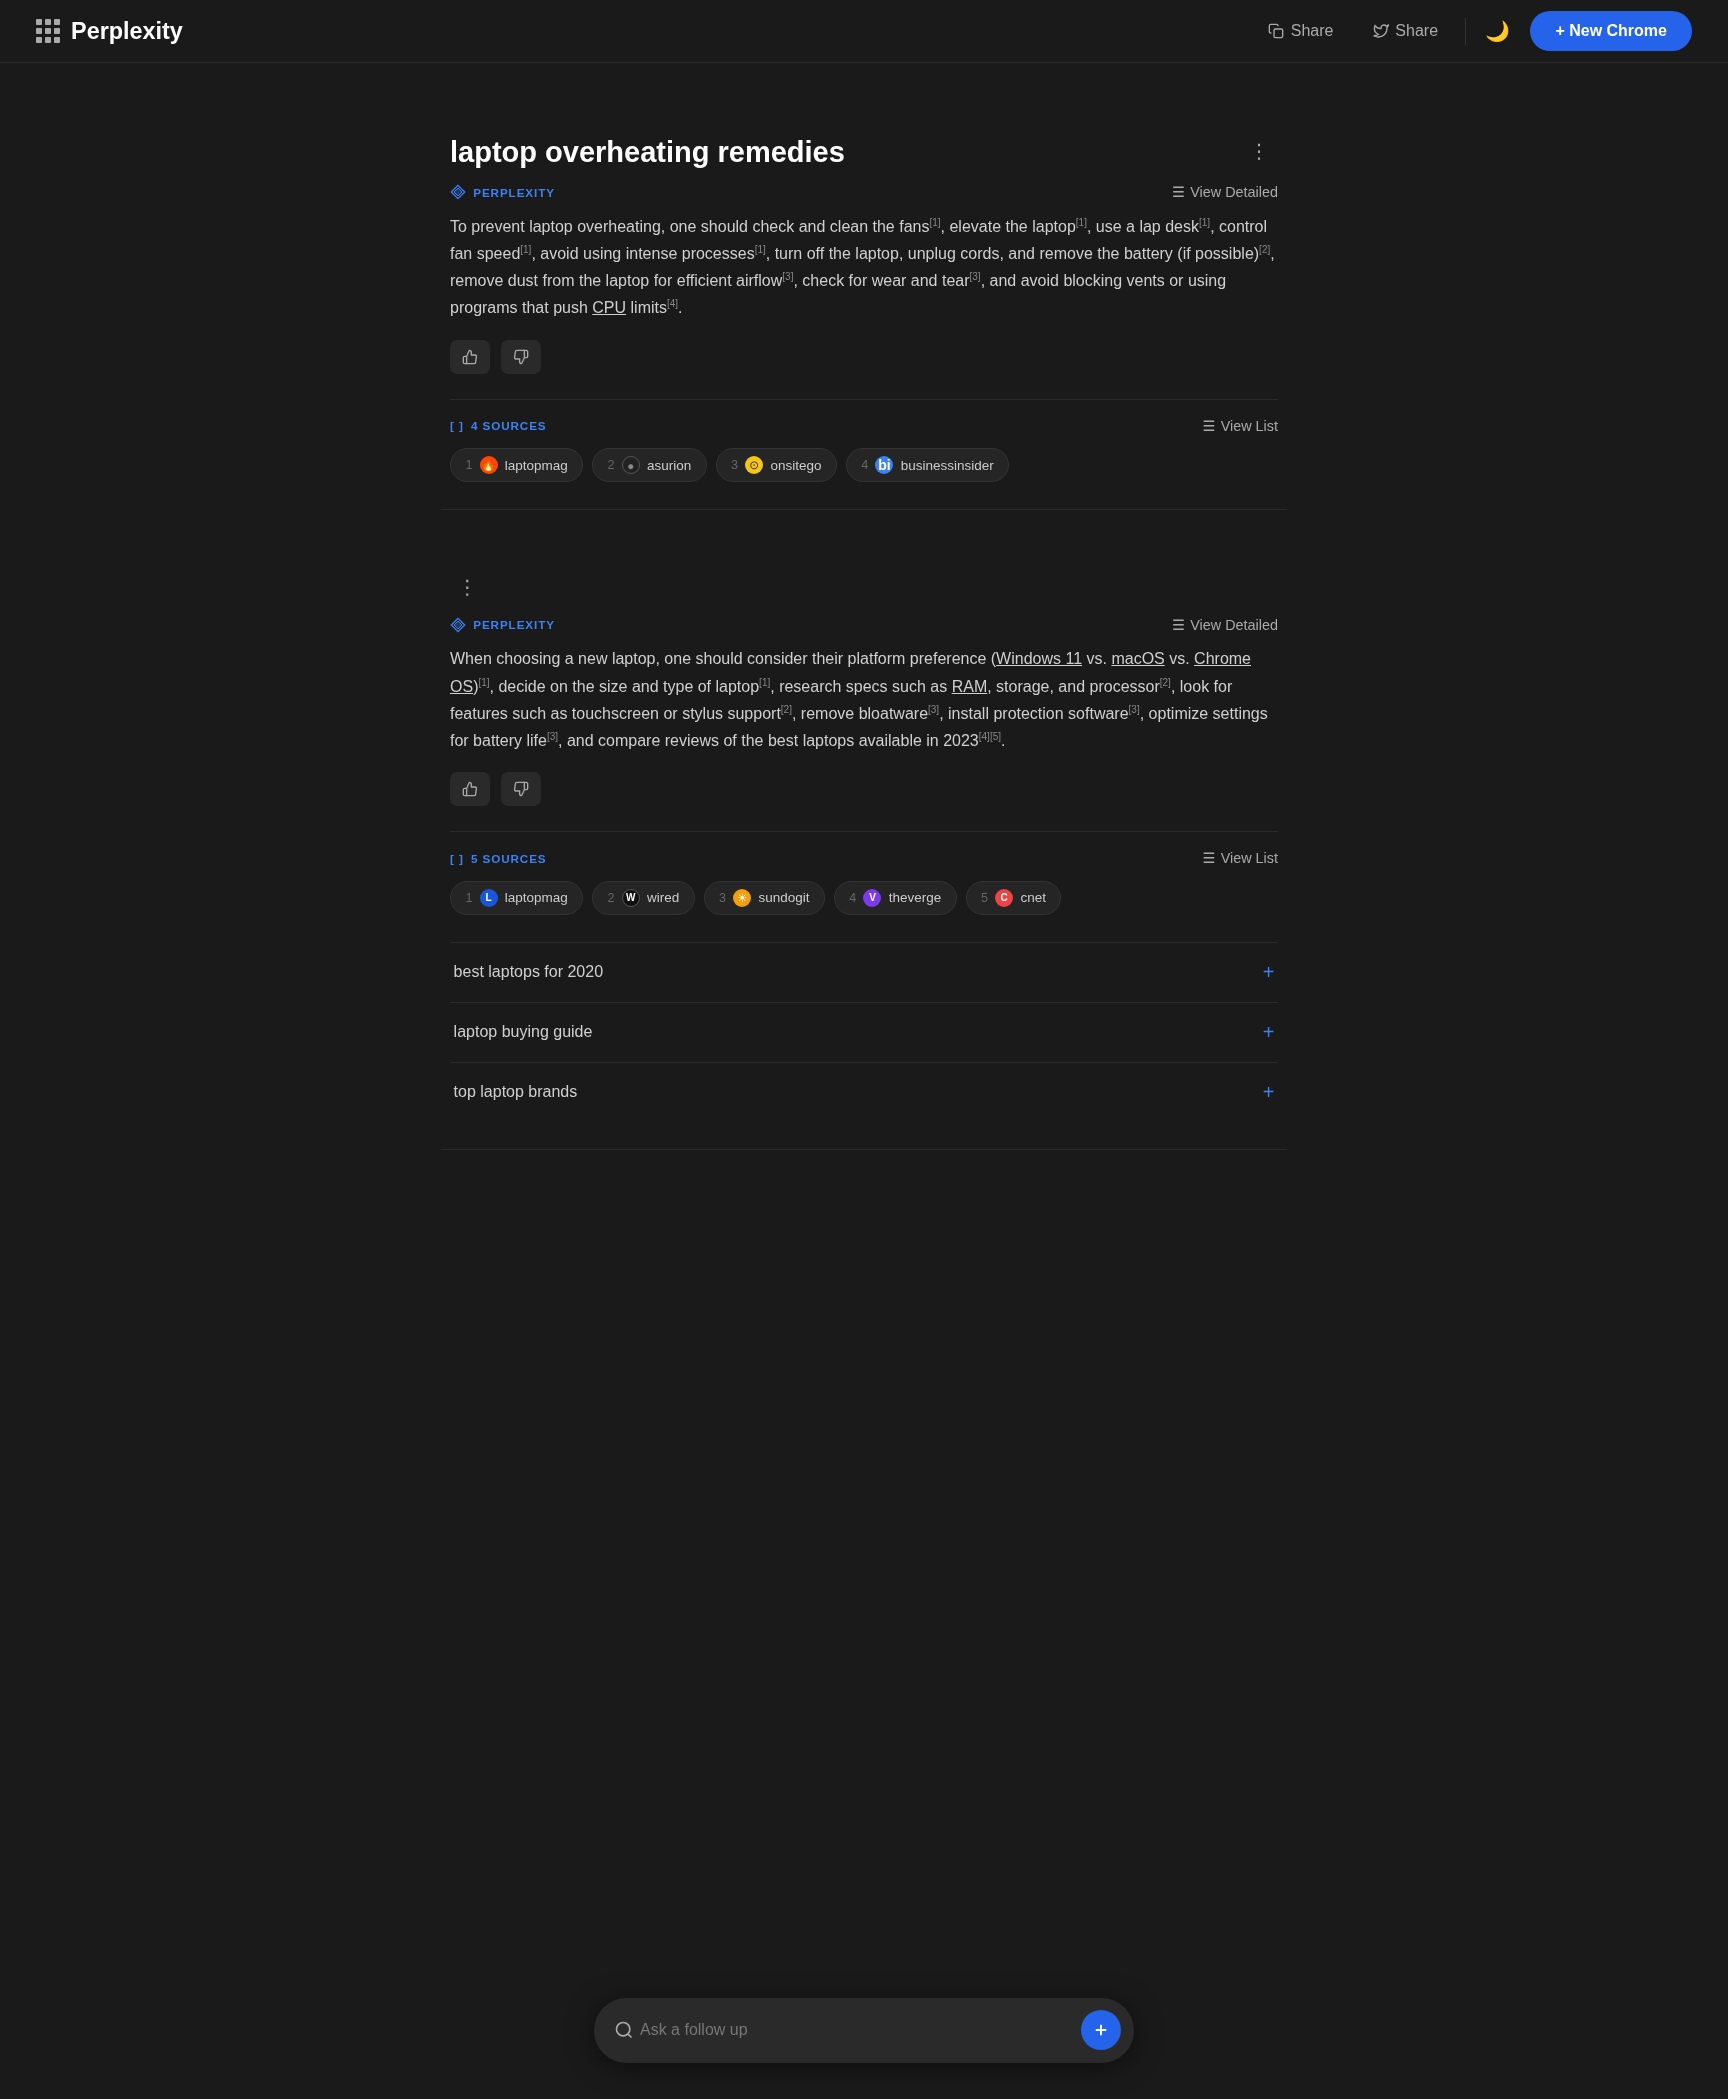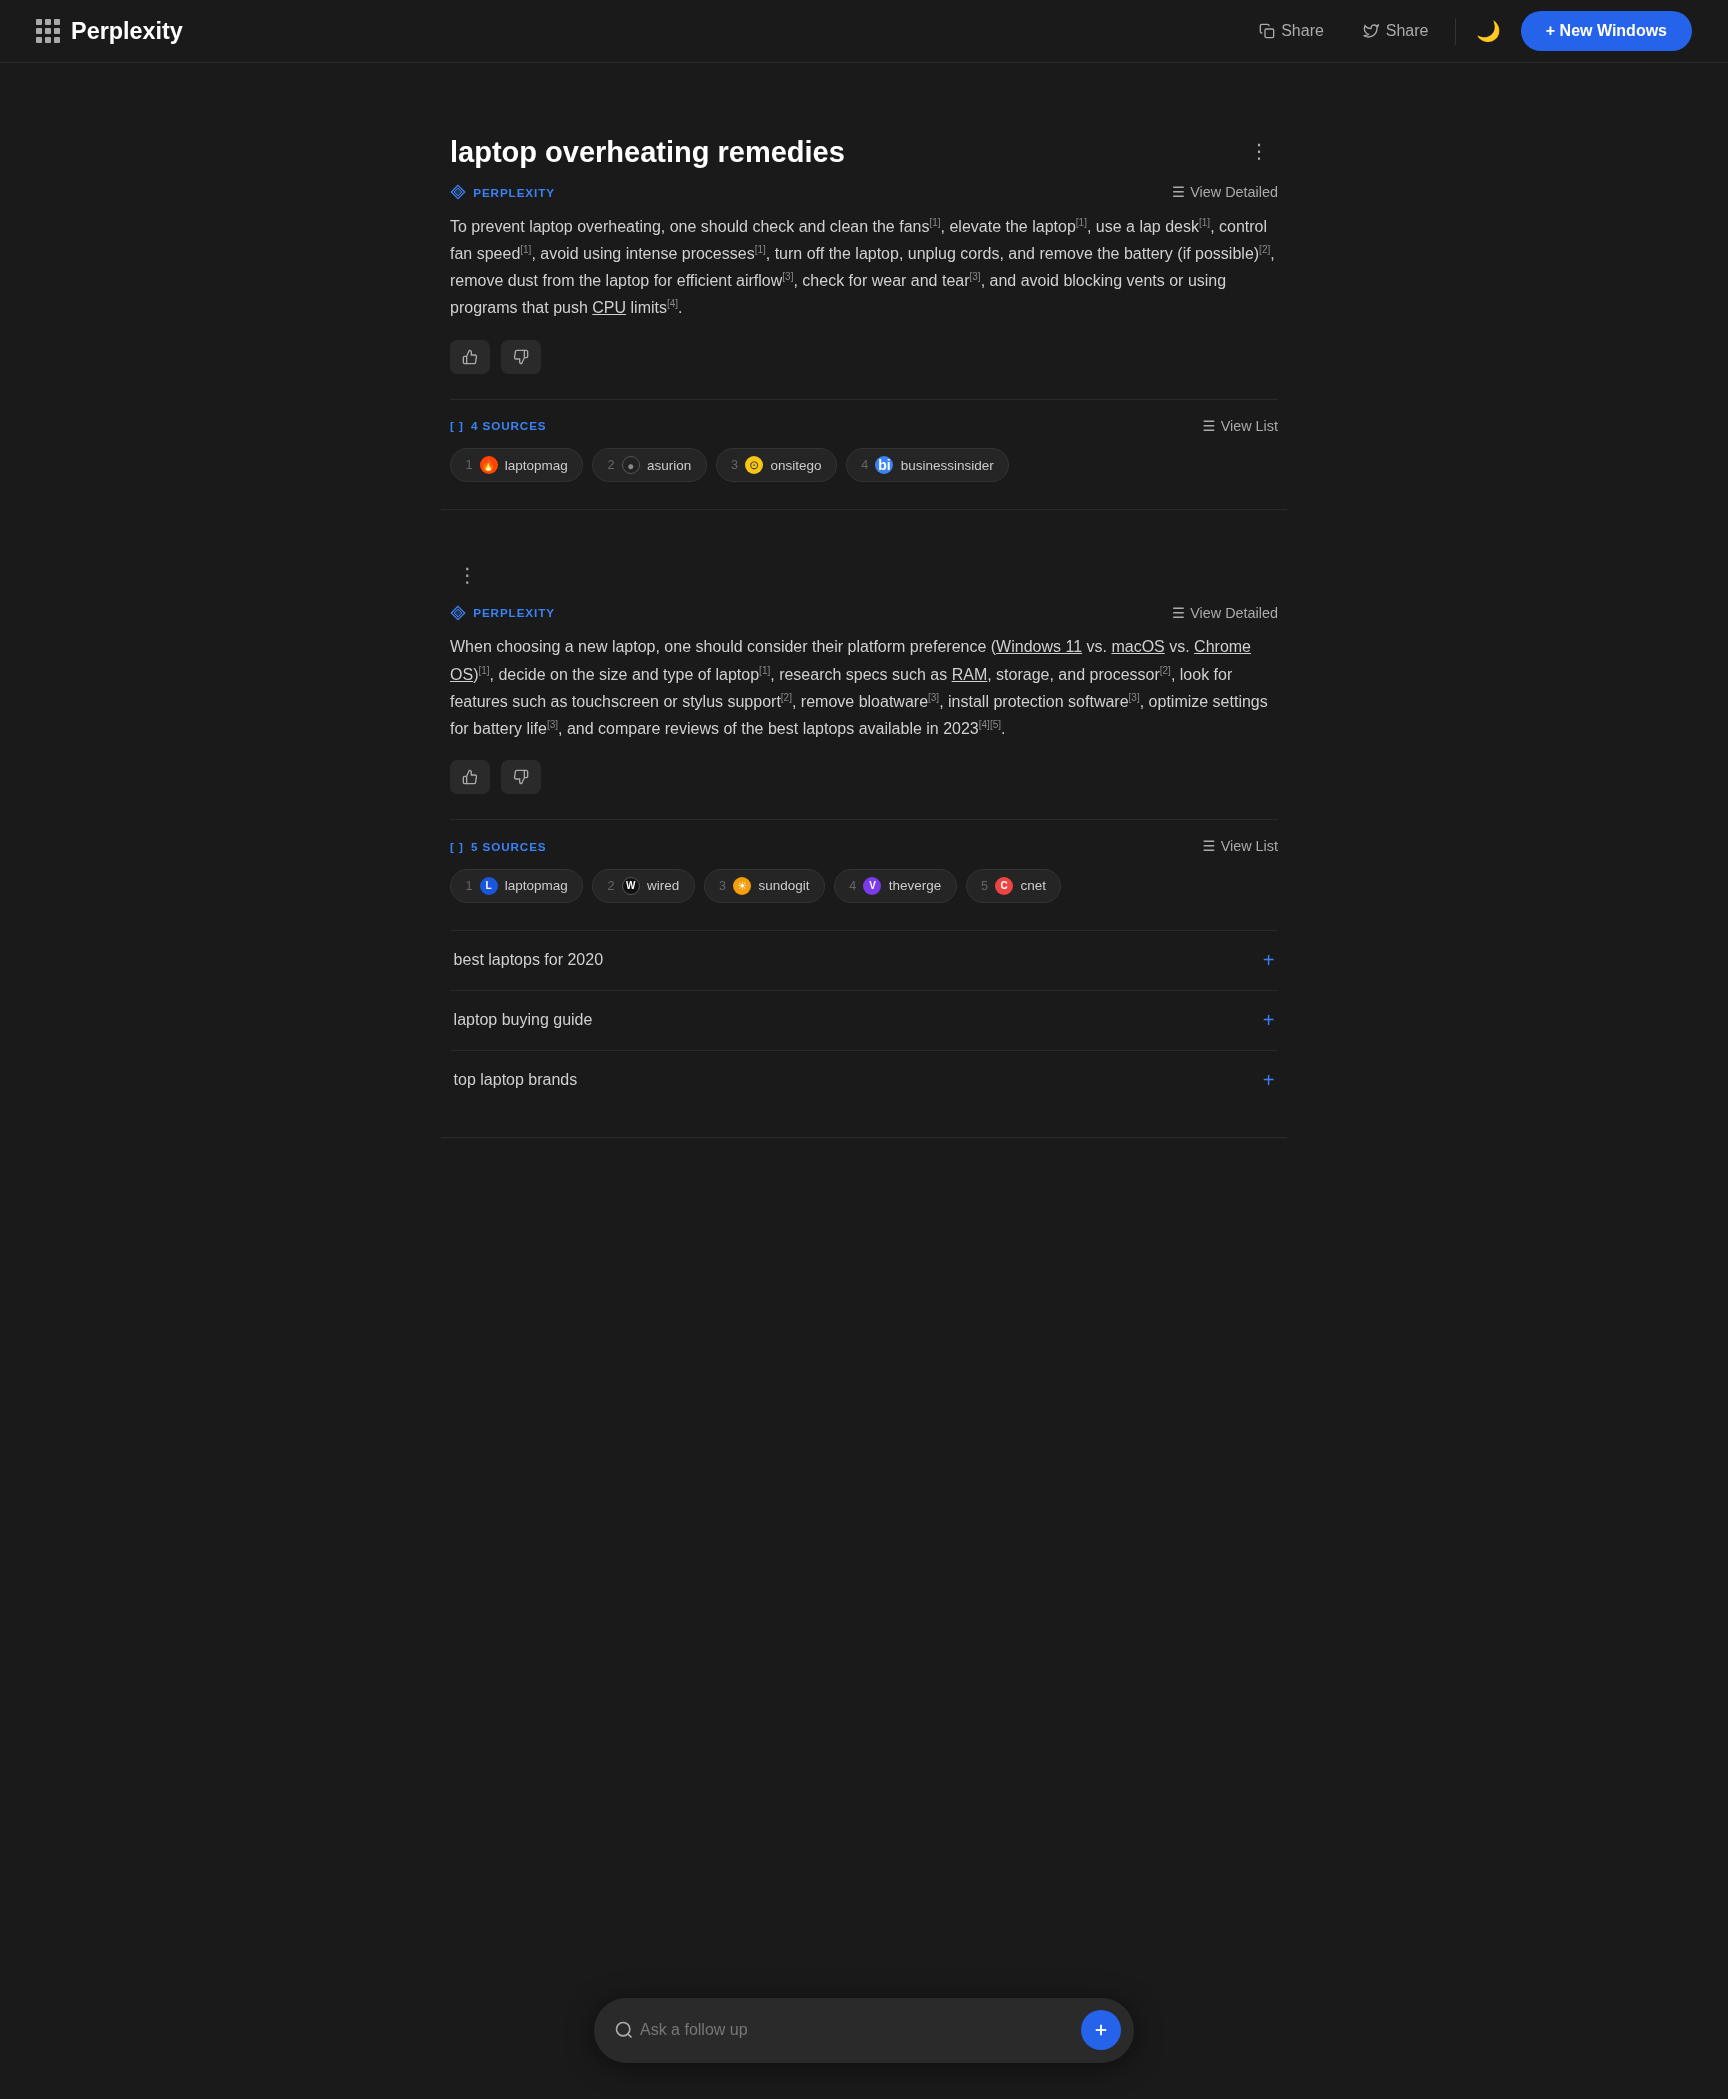--- a/index.html
+++ b/index.html
@@ -92,21 +92,21 @@
     
     .main-content {
       max-width: 882px;
       margin: 0 auto;
       padding: 36px 18px 180px;
     }
 
     
     .thread-card {
       background: #1a1a1a;
-      margin-bottom: 4px;
+      margin-bottom: 16px;
       padding: 36px 9px 27px;
       border-bottom: 0.9px solid #2a2a2a;
     }
 
     .thread-header {
       display: flex;
       align-items: flex-start;
       justify-content: space-between;
       margin-bottom: 14.4px;
     }
@@ -366,21 +366,21 @@
     </button>
     <button class="header-action-btn">
       <svg width="16" height="16" viewBox="0 0 24 24" fill="none" stroke="currentColor" stroke-width="2">
           <path d="M23 3a10.9 10.9 0 01-3.14 1.53 4.48 4.48 0 00-7.86 3v1A10.66 10.66 0 013 4s-4 9 5 13a11.64 11.64 0 01-7 2c9 5 20 0 20-11.5a4.5 4.5 0 00-.08-.83A7.72 7.72 0 0023 3z"></path>
         </svg>
       <span>Share</span>
     </button>
     <div class="divider-v"></div>
     <span class="moon-icon">🌙</span>
     <button class="new-thread-btn">
-      <span>+ New Windows</span>
+      <span>+ New Chrome</span>
     </button>
   </div>
 </header>
 
 <main class="main-content">
 
   <div class="thread-card">
     <div class="thread-header">
       <h1 class="thread-title">laptop overheating remedies</h1>
       <button class="more-btn">⋮</button>

